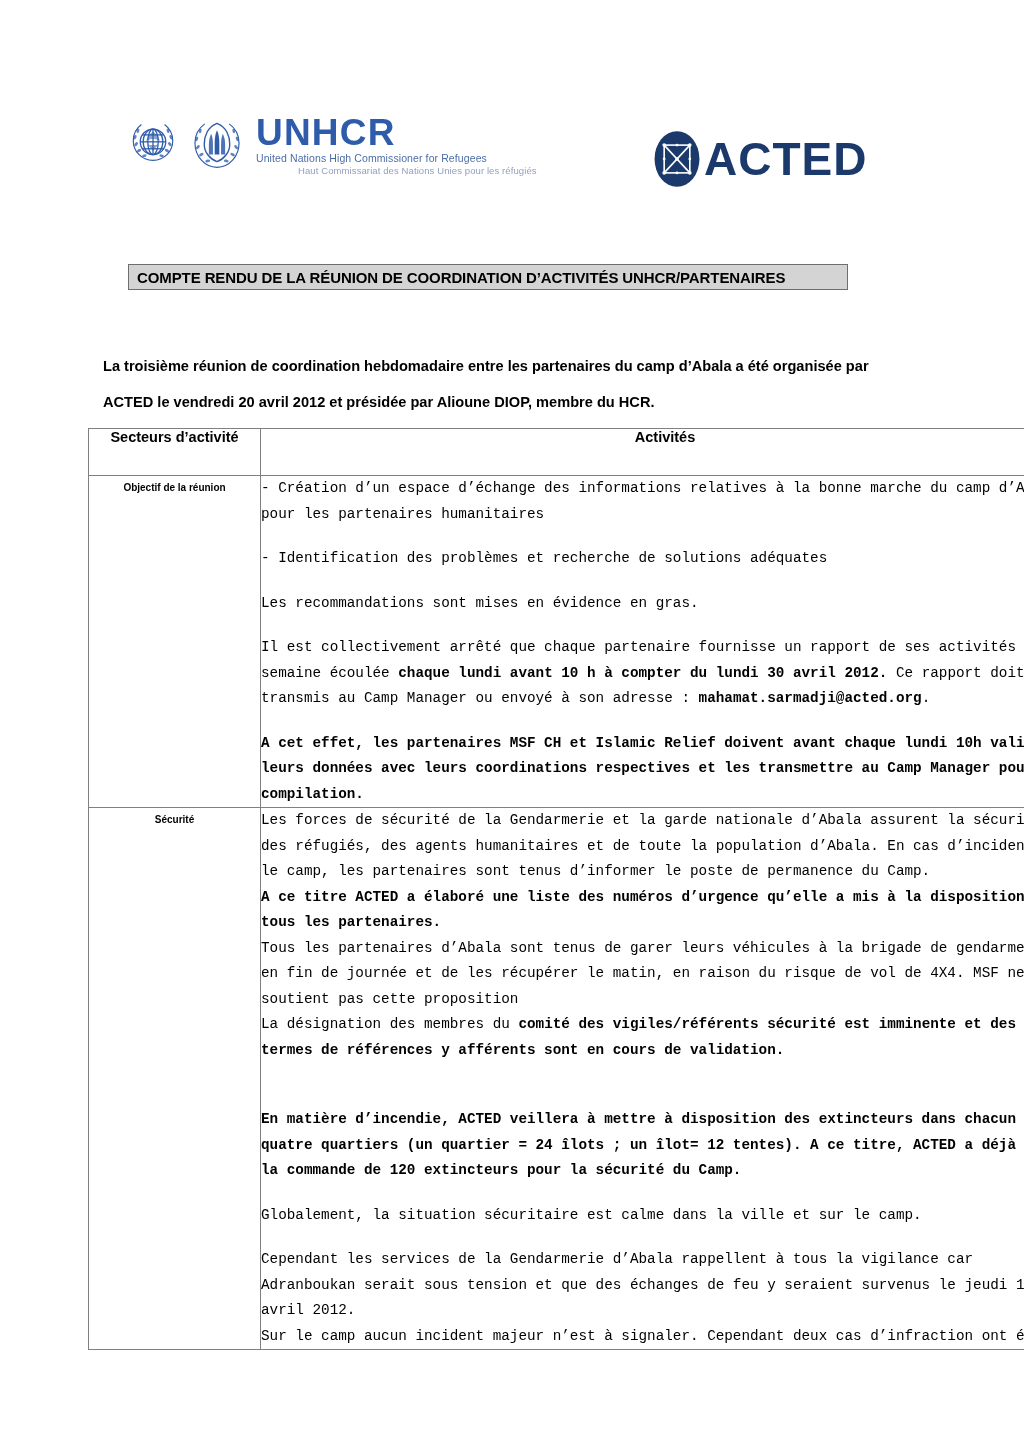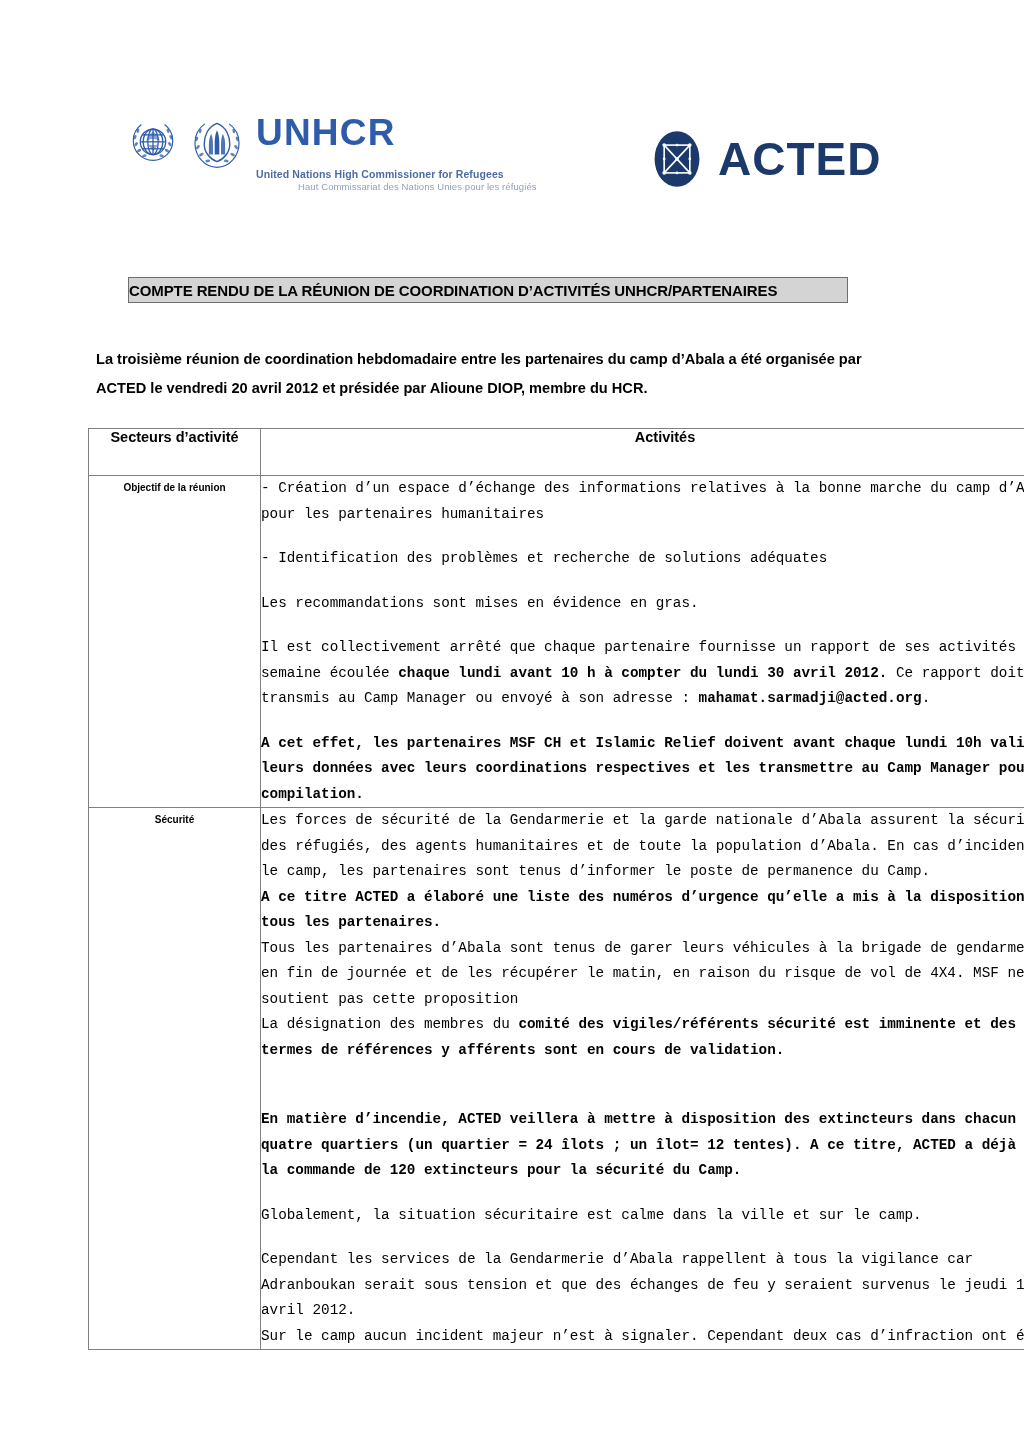--- a/index.html
+++ b/index.html
@@ -42,41 +42,40 @@
   }
   .unhcr-name {
     font-size: 37px;
     font-weight: bold;
     letter-spacing: 1.2px;
     color: #2e5caa;
     font-family: "Liberation Sans", sans-serif;
   }
   .unhcr-sub1 {
     font-size: 10.5px;
-    font-weight: bold;
+    font-weight: normal;
     color: #3c5f9e;
     letter-spacing: 0.1px;
-    margin-top: 18px;
+    margin-top: 2px;
     opacity: .92;
   }
   .unhcr-sub2 {
     font-size: 9.5px;
     color: #6b7fa8;
     letter-spacing: 0.1px;
     margin-top: 2px;
     opacity: .75;
     padding-left: 42px;
   }
   .acted-logo {
     position: absolute;
     left: 650px;
     top: 20px;
     display: flex;
     align-items: center;
-    gap: 14px;
   }
   .acted-name {
     font-size: 46px;
     font-weight: bold;
     color: #1b3a6b;
     letter-spacing: 1px;
     font-family: "Liberation Sans", sans-serif;
   }
 
   
@@ -84,41 +83,40 @@
     position: absolute;
     left: 128px;
     top: 264px;
     width: 720px;
     height: 26px;
     background: #d4d4d4;
     border: 1px solid #6e6e6e;
     box-sizing: border-box;
     display: flex;
     align-items: center;
-    padding-left: 0;
-    margin-top: 13px;
+    padding-left: 8px;
   }
   .title-banner span {
     font-size: 15px;
     font-weight: bold;
     letter-spacing: -0.1px;
     white-space: nowrap;
   }
 
   
   .intro {
     position: absolute;
     left: 92px;
     top: 343px;
     width: 880px;
     font-size: 14.6px;
     font-weight: bold;
     line-height: 25px;
   }
-  .intro p { margin: 4px; }
+  .intro p { margin: 11px; }
 
   
   table.main-table {
     position: absolute;
     left: 88px;
     top: 428px;
     width: 982px;
     border-collapse: collapse;
     table-layout: fixed;
   }

